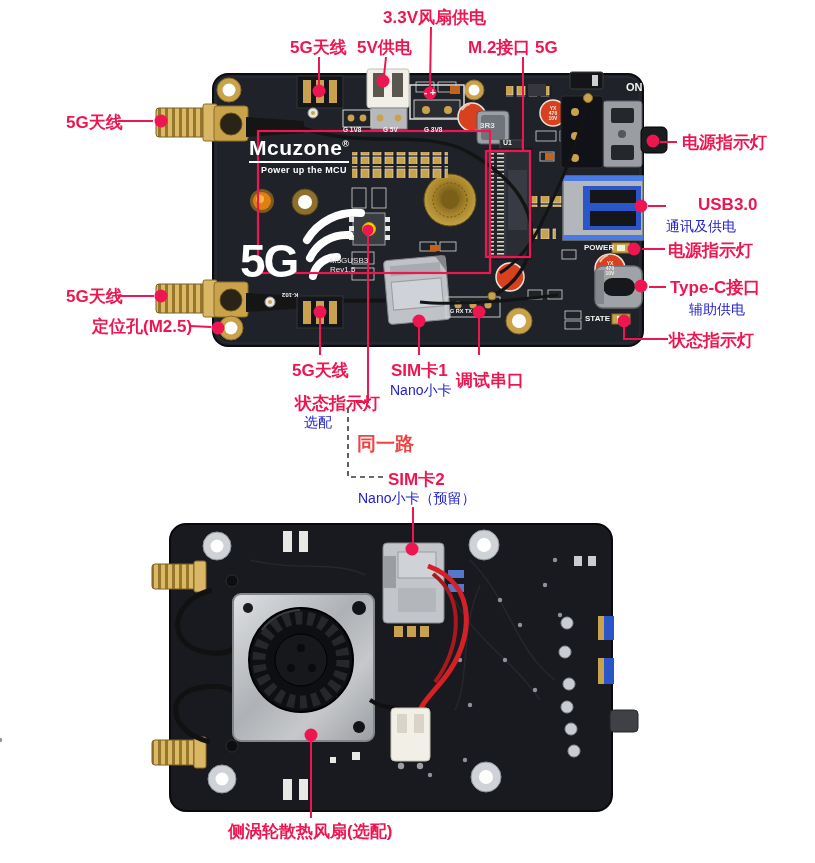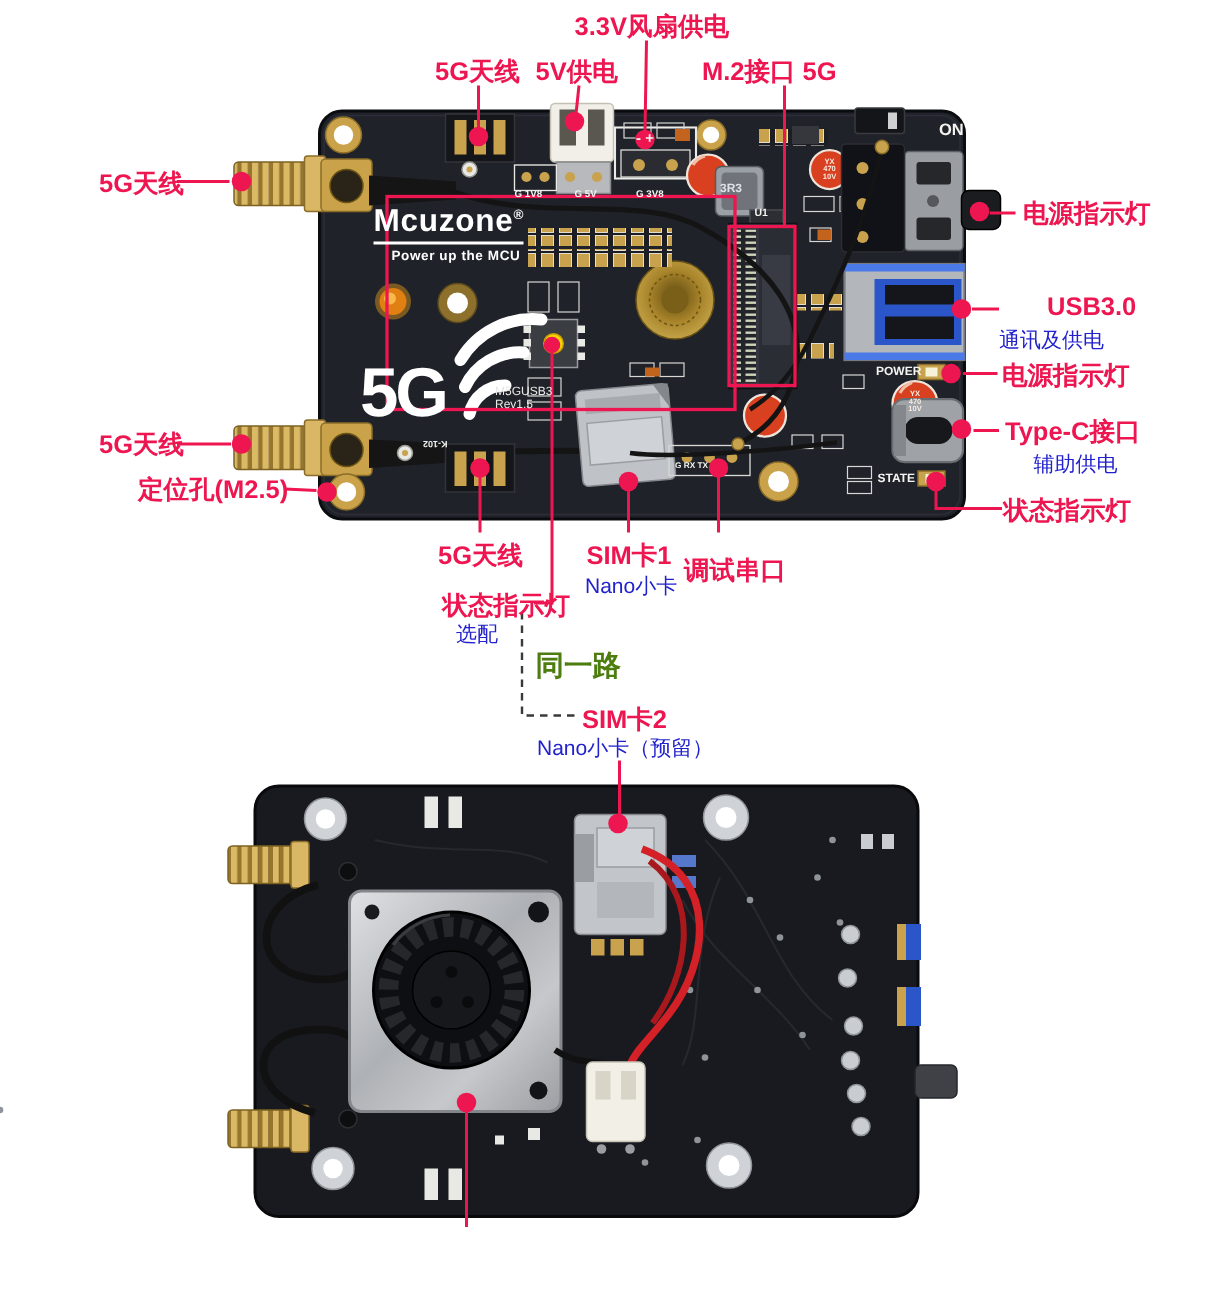--- a/index.html
+++ b/index.html
@@ -2,21 +2,21 @@
 <html><head>
 <meta charset="utf-8">
 <style>
   html,body{margin:0;padding:0;background:#fff;}
   #stage{position:relative;width:815px;height:863px;background:#ffffff;overflow:hidden;
          font-family:"Liberation Sans",sans-serif;}
   svg{position:absolute;left:0;top:0;}
   .abs{position:absolute;white-space:nowrap;}
   .lbl{color:#ed1650;font-size:17px;font-weight:700;text-align:right;}
   .sub{color:#2121cd;font-size:14px;font-weight:400;}
-  .blk{color:#4d7c0f;font-size:19px;font-weight:700;}
+  .blk{color:#ef4444;font-size:19px;font-weight:700;}
   .silk{color:#f3f3f0;font-weight:700;}
   .brand{color:#ffffff;font-size:21px;font-weight:800;letter-spacing:.5px;
          border-bottom:2px solid #fff;padding-bottom:1px;}
   .brand sup{font-size:9px;}
   .slogan{color:#fff;font-size:9px;font-weight:700;letter-spacing:.4px;}
   .big5g{color:#fff;font-size:46px;font-weight:800;letter-spacing:-2px;}
   .model{color:#e9e9e6;font-size:8px;font-weight:400;line-height:9px;}
   .captxt{color:#f7ece2;font-size:5px;font-weight:700;line-height:5px;text-align:center;}
   .tiny{font-size:6.5px;}
 </style>
@@ -440,20 +440,21 @@
 
 <div class="abs lbl" style="left:292px;top:359px">5G天线</div>
 <div class="abs lbl" style="left:295px;top:392px">状态指示灯</div>
 <div class="abs sub" style="left:304px;top:414px">选配</div>
 <div class="abs lbl" style="left:391px;top:359px">SIM卡1</div>
 <div class="abs sub" style="left:390px;top:382px">Nano小卡</div>
 <div class="abs lbl" style="left:456px;top:369px">调试串口</div>
 <div class="abs blk" style="left:357px;top:431px">同一路</div>
 <div class="abs lbl" style="left:388px;top:468px">SIM卡2</div>
 <div class="abs sub" style="left:358px;top:490px">Nano小卡（预留）</div>
+<div class="abs lbl" style="left:228px;top:820px">侧涡轮散热风扇(选配)</div>
 
 <div class="abs brand" style="left:249px;top:136px"><span>Mcuzone</span><sup>®</sup></div>
 <div class="abs slogan" style="left:261px;top:165px">Power up the MCU</div>
 <div class="abs big5g" style="left:240px;top:234px">5G</div>
 <div class="abs model" style="left:330px;top:256px">
   <div>M5GUSB3</div>
   <div>Rev1.5</div>
 </div>
 <div class="abs silk" style="left:626px;top:81px;font-size:11px">ON</div>
 <div class="abs silk" style="left:584px;top:243px;font-size:8px">POWER</div>

